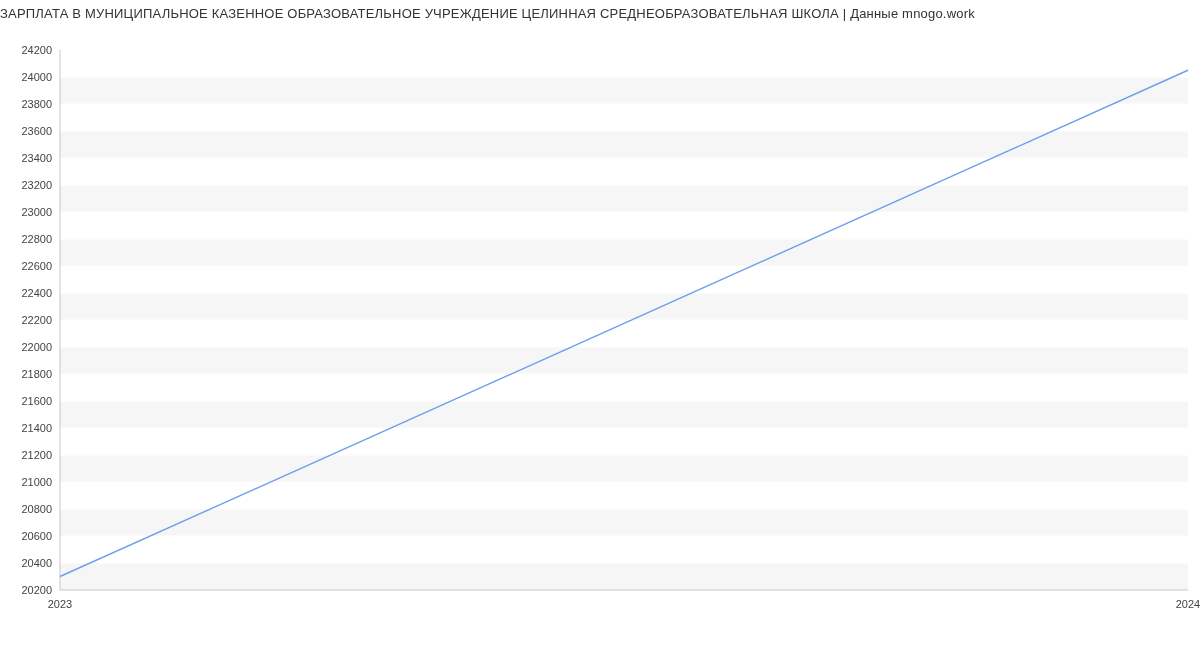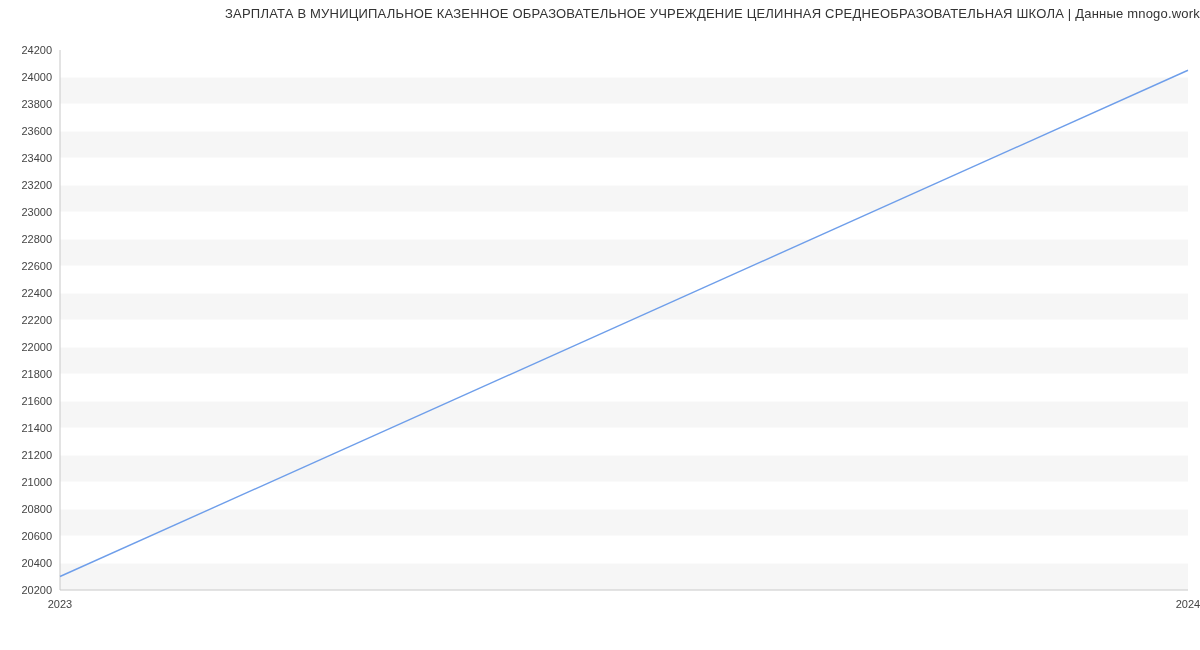--- a/index.html
+++ b/index.html
@@ -15,21 +15,21 @@
   .chart-wrap {
     position: relative;
     width: 1200px;
     height: 650px;
   }
   .title {
     position: absolute;
     top: 6px;
     left: 0;
     right: 0;
-    text-align: right;
+    text-align: left;
     font-size: 13px;
     letter-spacing: 0.2px;
   }
   svg { display: block; }
   .grid-band { fill: #f6f6f6; }
   .grid-line { stroke: #ffffff; stroke-width: 1; }
   .axis-line { stroke: #c7c7c7; stroke-width: 1; }
   .tick-text { fill: #444; font-size: 11px; }
   .x-tick-text { fill: #444; font-size: 11px; }
   .series-line { stroke: #6e9eea; stroke-width: 1.4; fill: none; }

